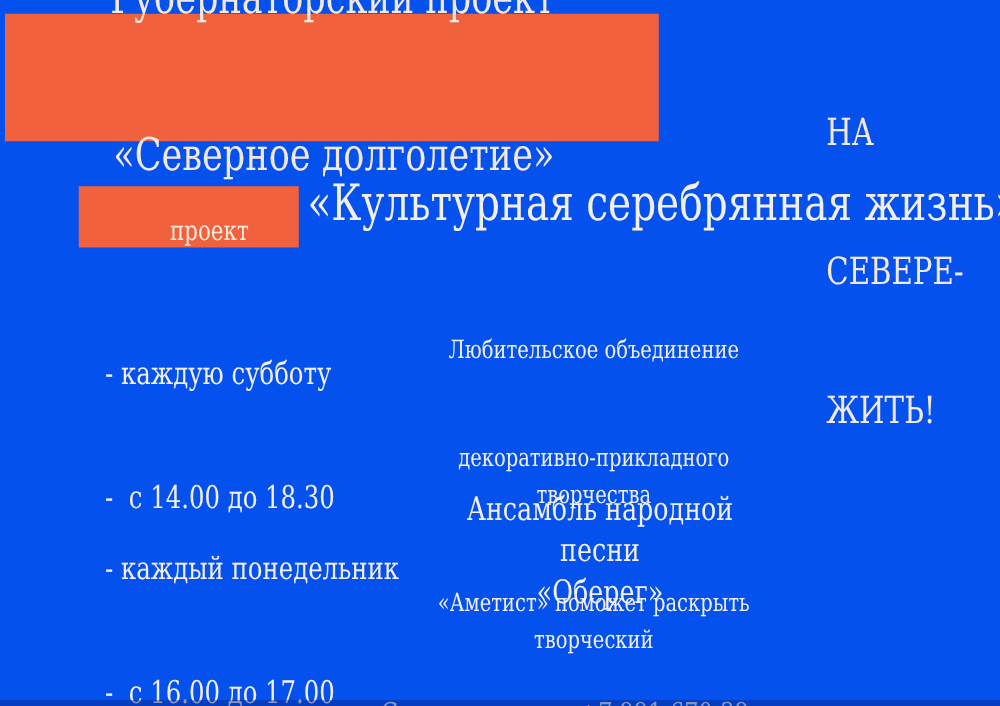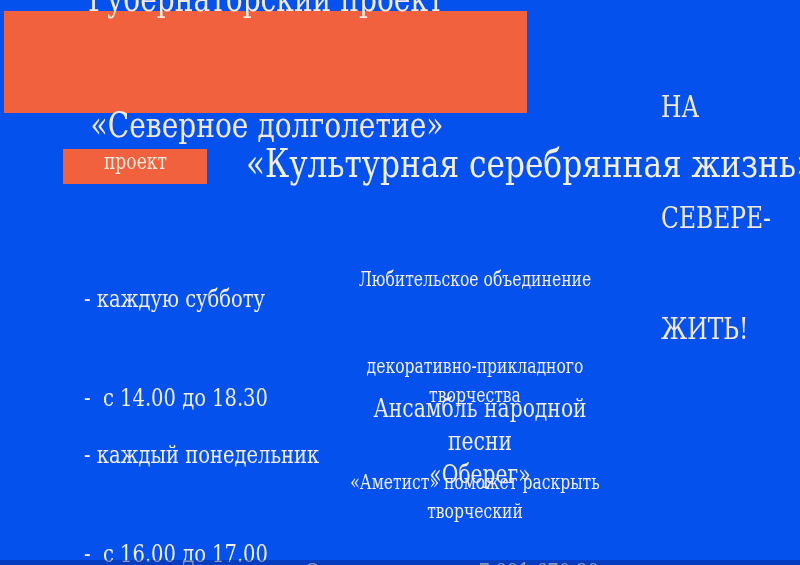--- a/index.html
+++ b/index.html
@@ -30,23 +30,23 @@
   }
   .banner-text{font-size:36px;line-height:42px;color:var(--banner-text);white-space:pre-wrap;}
 
   .slogan{
     position:absolute;left:661px;top:14px;
     font-size:30px;line-height:37px;color:var(--banner-text);
     text-align:left;white-space:pre-wrap;
   }
 
   .tag{
-    position:absolute;left:63px;top:149px;width:144px;height:35px;
+    position:absolute;left:63px;top:149px;width:144px;height:49px;
     background:var(--accent);
-    display:flex;align-items:flex-start;justify-content:center;
+    display:flex;align-items:flex-end;justify-content:center;padding-left:32px;
   }
   .tag-label{font-size:22px;color:var(--banner-text);}
 
   .main-title{
     position:absolute;left:180px;top:141px;width:600px;
     text-align:center;font-size:40px;line-height:44px;
     color:var(--body-text);white-space:nowrap;
   }
 
   .sched{

